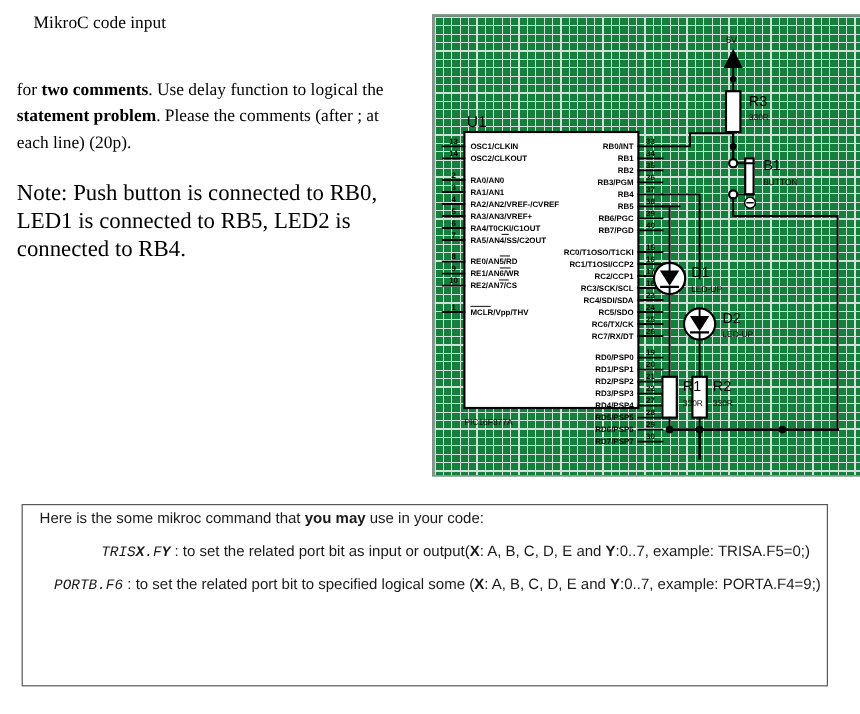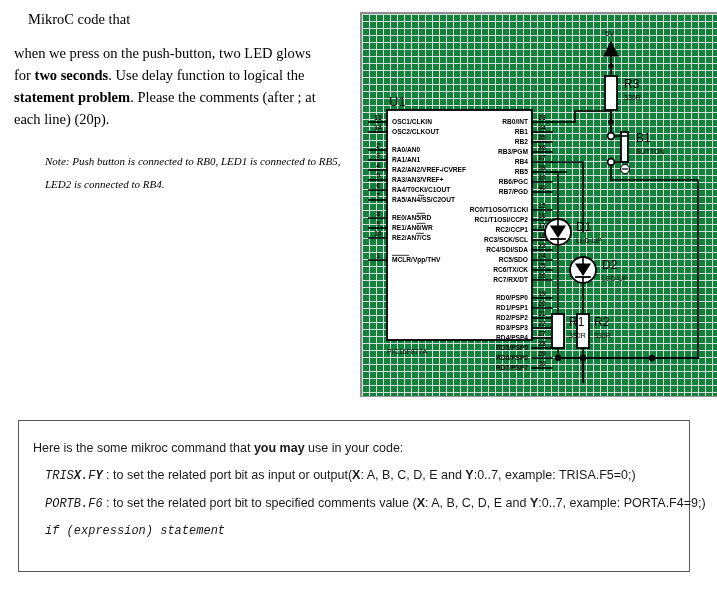--- a/index.html
+++ b/index.html
@@ -24,24 +24,22 @@
   .q-line {
     font-family: "Liberation Serif", serif;
     font-size: 14.5px;
     line-height: 22px;
     color: #000;
   }
   .q-indent { margin-left: 14px; }
   .q-para2 { margin-top: 12px; }
   .q-note {
     margin-top: 20px;
-    font-style: italic;
-    font-size: 11px;
+    font-size: 19px;
     line-height: 23px;
-    margin-left: 31px;
   }
   b, .bold { font-weight: bold; }
 
   
   #schematic-panel {
     position: absolute;
     left: 360px; top: 12px;
     width: 426px; height: 385px;
     background: #15803d;
     border: 1px solid #9a9a9a;
@@ -59,54 +57,54 @@
   }
   #schematic-svg { position: absolute; left: 0; top: 0; }
 
   
   #command-box {
     position: absolute;
     left: 18px; top: 420px;
     width: 672px; height: 152px;
     border: 1px solid #585858;
     background: #fff;
-    padding: 20px 14px 8px 14px;
+    padding: 4px 14px 8px 14px;
   }
   .cmd-line {
     font-family: "Liberation Sans", sans-serif;
     font-size: 12.5px;
     line-height: 15px;
     color: #1a1a1a;
     margin-bottom: 12px;
     white-space: nowrap;
   }
   .cmd-line:last-child { margin-bottom: 0; }
-  .cmd-indent { padding-left: 12px; }
+  .cmd-indent { padding-left: 12px; text-align: right; }
   .mono-it {
     font-family: "Liberation Mono", monospace;
     font-style: italic;
     font-size: 12px;
   }
   .mono-it-b {
     font-family: "Liberation Mono", monospace;
     font-style: italic;
     font-weight: bold;
     font-size: 12px;
   }
   .sans-b { font-family: "Liberation Sans", sans-serif; font-weight: bold; }
 </style>
 </head>
 <body>
 
 <div id="question-block">
-  <div class="q-line q-indent">MikroC code that</div>
+  <div class="q-line q-indent">MikroC code input</div>
 
   <div class="q-line q-para2">
-    <span>when we press on the push-button, two LED glows</span><br>
-    <span>for </span><span class="bold">two seconds</span><span>. Use delay function to logical the</span><br>
+    <br>
+    <span>for </span><span class="bold">two comments</span><span>. Use delay function to logical the</span><br>
     <span class="bold">statement problem</span><span>.  Please the comments (after ; at</span><br>
     <span>each line) (20p).</span>
   </div>
 
   <div class="q-note">Note: Push button is connected to RB0, LED1 is connected to RB5, LED2 is connected to RB4.</div>
 </div>
 
 <div id="schematic-panel">
   <div id="schematic-grid"></div>
 
@@ -345,17 +343,16 @@
 <div id="command-box">
   <div class="cmd-line">
     <span>Here is the some mikroc command that </span><span class="sans-b">you may</span><span> use in your code:</span>
   </div>
 
   <div class="cmd-line cmd-indent">
     <span class="mono-it">TRIS</span><span class="mono-it-b">X</span><span class="mono-it">.F</span><span class="mono-it-b">Y</span><span> : to set the related port bit as input or output(</span><span class="sans-b">X</span><span>: A, B, C, D, E and </span><span class="sans-b">Y</span><span>:0..7, example: TRISA.F5=0;)</span>
   </div>
 
   <div class="cmd-line cmd-indent">
-    <span class="mono-it">PORTB.F6</span><span> : to set the related port bit to specified comments value (</span><span class="sans-b">X</span><span>: A, B, C, D, E and </span><span class="sans-b">Y</span><span>:0..7, example: PORTA.F4=9;)</span>
+    <span class="mono-it">PORTB.F6</span><span> : to set the related port bit to specified logical some (</span><span class="sans-b">X</span><span>: A, B, C, D, E and </span><span class="sans-b">Y</span><span>:0..7, example: PORTA.F4=9;)</span>
   </div>
 
-  <div class="cmd-line cmd-indent mono-it">if (expression) statement</div>
 </div>
 
 </body></html>

